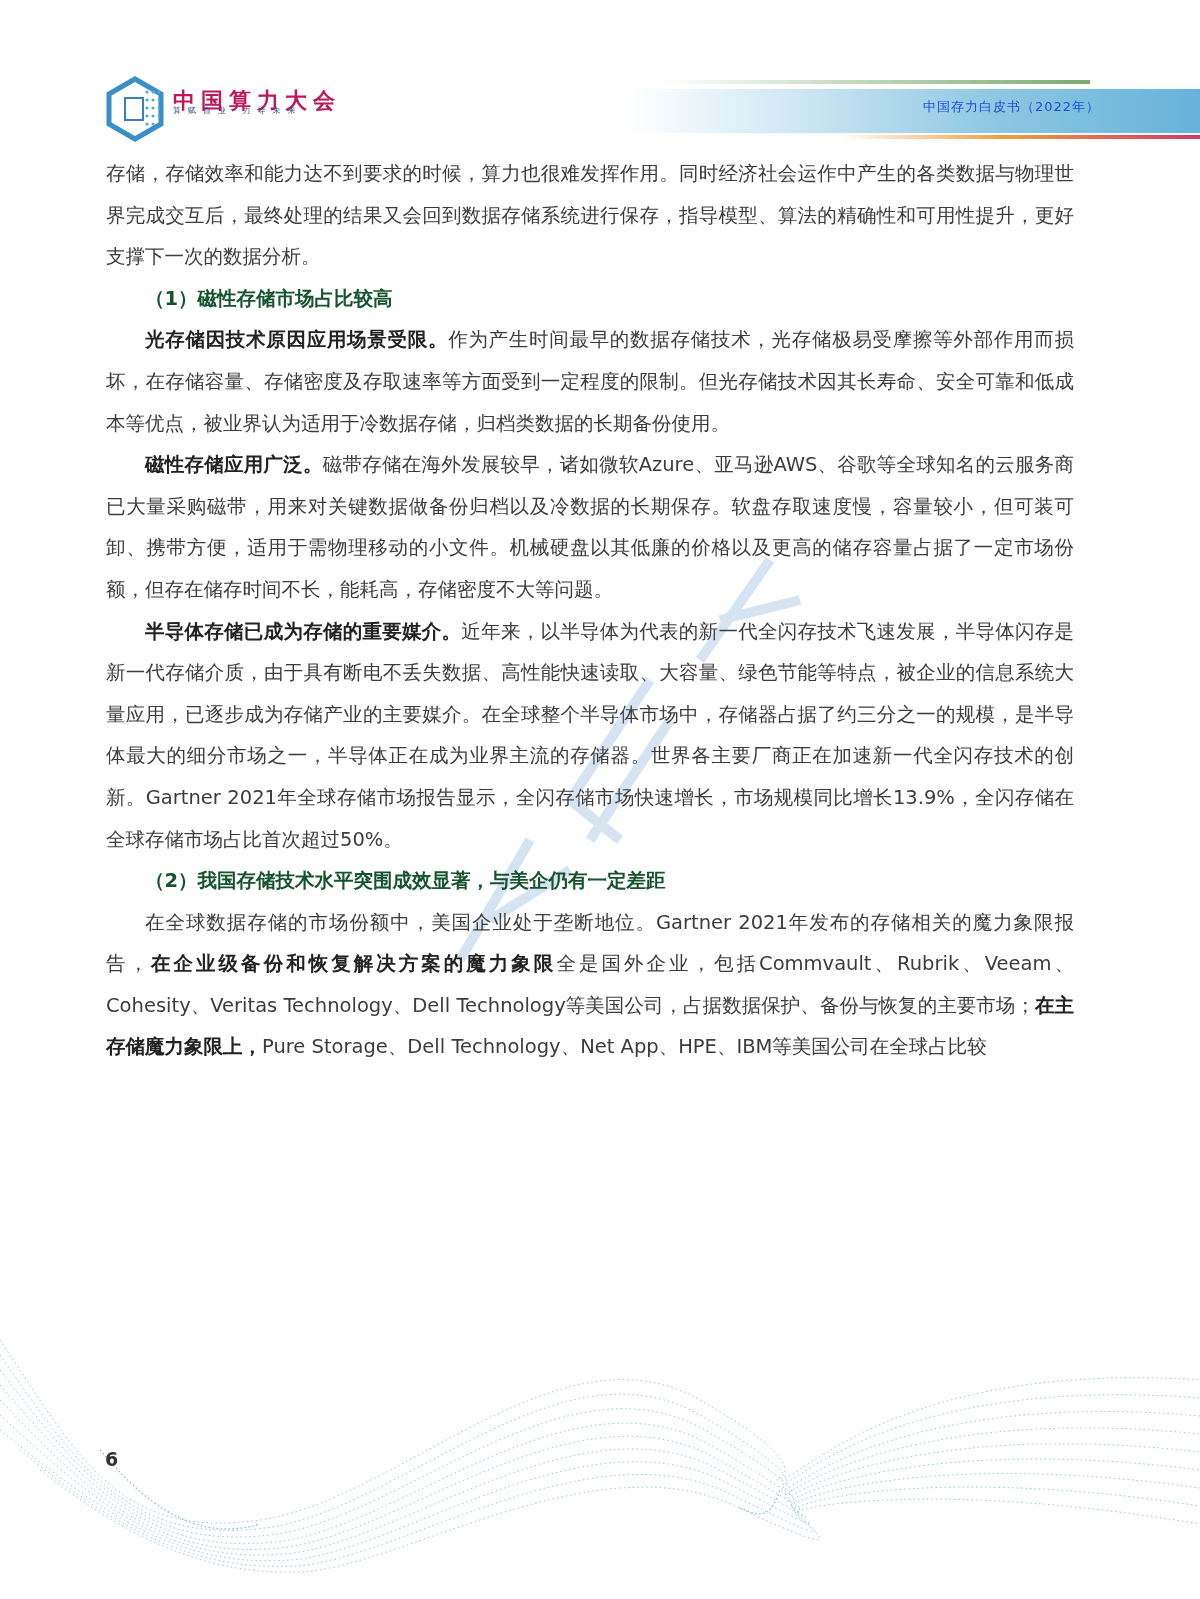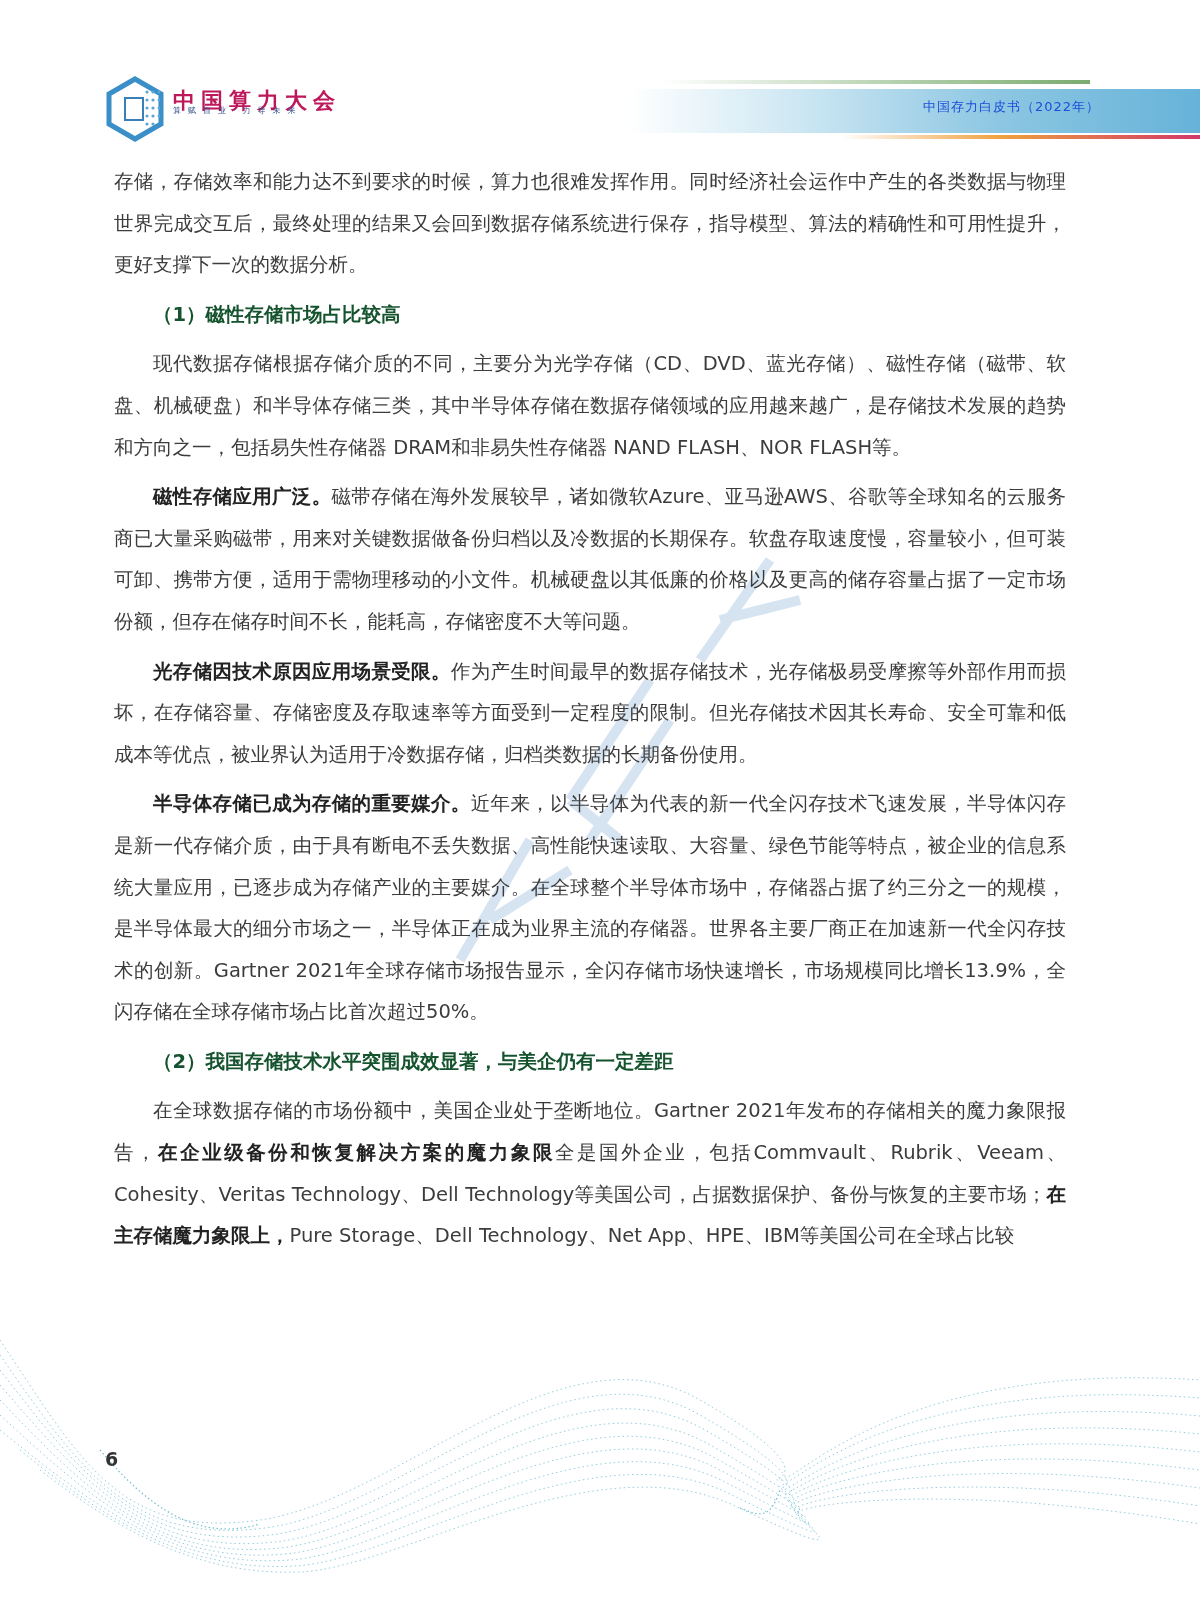--- a/index.html
+++ b/index.html
@@ -33,21 +33,21 @@
       white-space: nowrap; letter-spacing: 1px;
     }
     .color-line {
       position: absolute; left: 840px; top: 135px; width: 360px; height: 4px;
       background: linear-gradient(to right, rgba(240,180,80,0), #eea040 45%, #e07050 70%, #d03a6a 100%);
     }
     .content {
       position: absolute; left: 106px; top: 153px; width: 968px;
       font-size: 19.5px; line-height: 41.6px; color: #3c3c3c;
     }
-    .content p { margin: 8px; text-align: justify; }
+    .content p { margin: 0; text-align: justify; }
     .indent { text-indent: 2em; }
     .section-title {
       color: #c8262e; font-size: 25px; font-weight: bold; margin: 46px 0 6px 0 !important;
       line-height: 36px;
     }
     .sub-heading { font-weight: bold; color: #14532d; padding-left: 2em; }
     .bold { font-weight: bold; color: #222; }
     .page-number {
       position: absolute; left: 105px; top: 1448px; font-size: 19px; font-weight: bold; color: #333;
     }
@@ -94,25 +94,24 @@
     <path d="M150 260 L230 140 M170 300 L250 180 M150 260 L200 300"></path>
     <path d="M280 120 L350 20 M300 80 L380 60"></path>
   </g>
 </svg>
 
 <div class="content">
   <p>存储，存储效率和能力达不到要求的时候，算力也很难发挥作用。同时经济社会运作中产生的各类数据与物理世界完成交互后，最终处理的结果又会回到数据存储系统进行保存，指导模型、算法的精确性和可用性提升，更好支撑下一次的数据分析。</p>
 
 
   <p class="sub-heading">（1）磁性存储市场占比较高</p>
-  <p class="indent">现代数据存储根据存储介质的不同，主要分为光学存储（CD、DVD、蓝光存储）、磁性存储（磁带、软盘、机械硬盘）和半导体存储三类，其中半导体存储在数据存储领域的应用越来越广，是存储技术发展的趋势和方向之一，包括易失性存储器 DRAM和非易失性存储器 NAND FLASH、NOR FLASH等。</p>
+
+  <p class="indent"><span class="bold">光存储因技术原因应用场景受限。</span><span>作为产生时间最早的数据存储技术，光存储极易受摩擦等外部作用而损坏，在存储容量、存储密度及存取速率等方面受到一定程度的限制。但光存储技术因其长寿命、安全可靠和低成本等优点，被业界认为适用于冷数据存储，归档类数据的长期备份使用。</span></p>
 
   <p class="indent"><span class="bold">磁性存储应用广泛。</span><span>磁带存储在海外发展较早，诸如微软Azure、亚马逊AWS、谷歌等全球知名的云服务商已大量采购磁带，用来对关键数据做备份归档以及冷数据的长期保存。软盘存取速度慢，容量较小，但可装可卸、携带方便，适用于需物理移动的小文件。机械硬盘以其低廉的价格以及更高的储存容量占据了一定市场份额，但存在储存时间不长，能耗高，存储密度不大等问题。</span></p>
-
-  <p class="indent"><span class="bold">光存储因技术原因应用场景受限。</span><span>作为产生时间最早的数据存储技术，光存储极易受摩擦等外部作用而损坏，在存储容量、存储密度及存取速率等方面受到一定程度的限制。但光存储技术因其长寿命、安全可靠和低成本等优点，被业界认为适用于冷数据存储，归档类数据的长期备份使用。</span></p>
 
   <p class="indent"><span class="bold">半导体存储已成为存储的重要媒介。</span><span>近年来，以半导体为代表的新一代全闪存技术飞速发展，半导体闪存是新一代存储介质，由于具有断电不丢失数据、高性能快速读取、大容量、绿色节能等特点，被企业的信息系统大量应用，已逐步成为存储产业的主要媒介。在全球整个半导体市场中，存储器占据了约三分之一的规模，是半导体最大的细分市场之一，半导体正在成为业界主流的存储器。世界各主要厂商正在加速新一代全闪存技术的创新。Gartner 2021年全球存储市场报告显示，全闪存储市场快速增长，市场规模同比增长13.9%，全闪存储在全球存储市场占比首次超过50%。</span></p>
 
   <p class="sub-heading">（2）我国存储技术水平突围成效显著，与美企仍有一定差距</p>
   <p class="indent"><span>在全球数据存储的市场份额中，美国企业处于垄断地位。Gartner 2021年发布的存储相关的魔力象限报告，</span><span class="bold">在企业级备份和恢复解决方案的魔力象限</span><span>全是国外企业，包括Commvault、Rubrik、Veeam、Cohesity、Veritas Technology、Dell Technology等美国公司，占据数据保护、备份与恢复的主要市场；</span><span class="bold">在主存储魔力象限上，</span><span>Pure Storage、Dell Technology、Net App、HPE、IBM等美国公司在全球占比较</span></p>
 </div>
 
 <svg class="wave" viewBox="0 0 1200 319">
   <g fill="none" stroke="#7ec3d6" stroke-width="1" stroke-dasharray="1.5 3" opacity="0.85">
     <path d="M0 60 C 80 180, 120 260, 260 240 S 560 40, 700 120 S 760 200, 780 200 S 900 80, 1200 100"></path>

